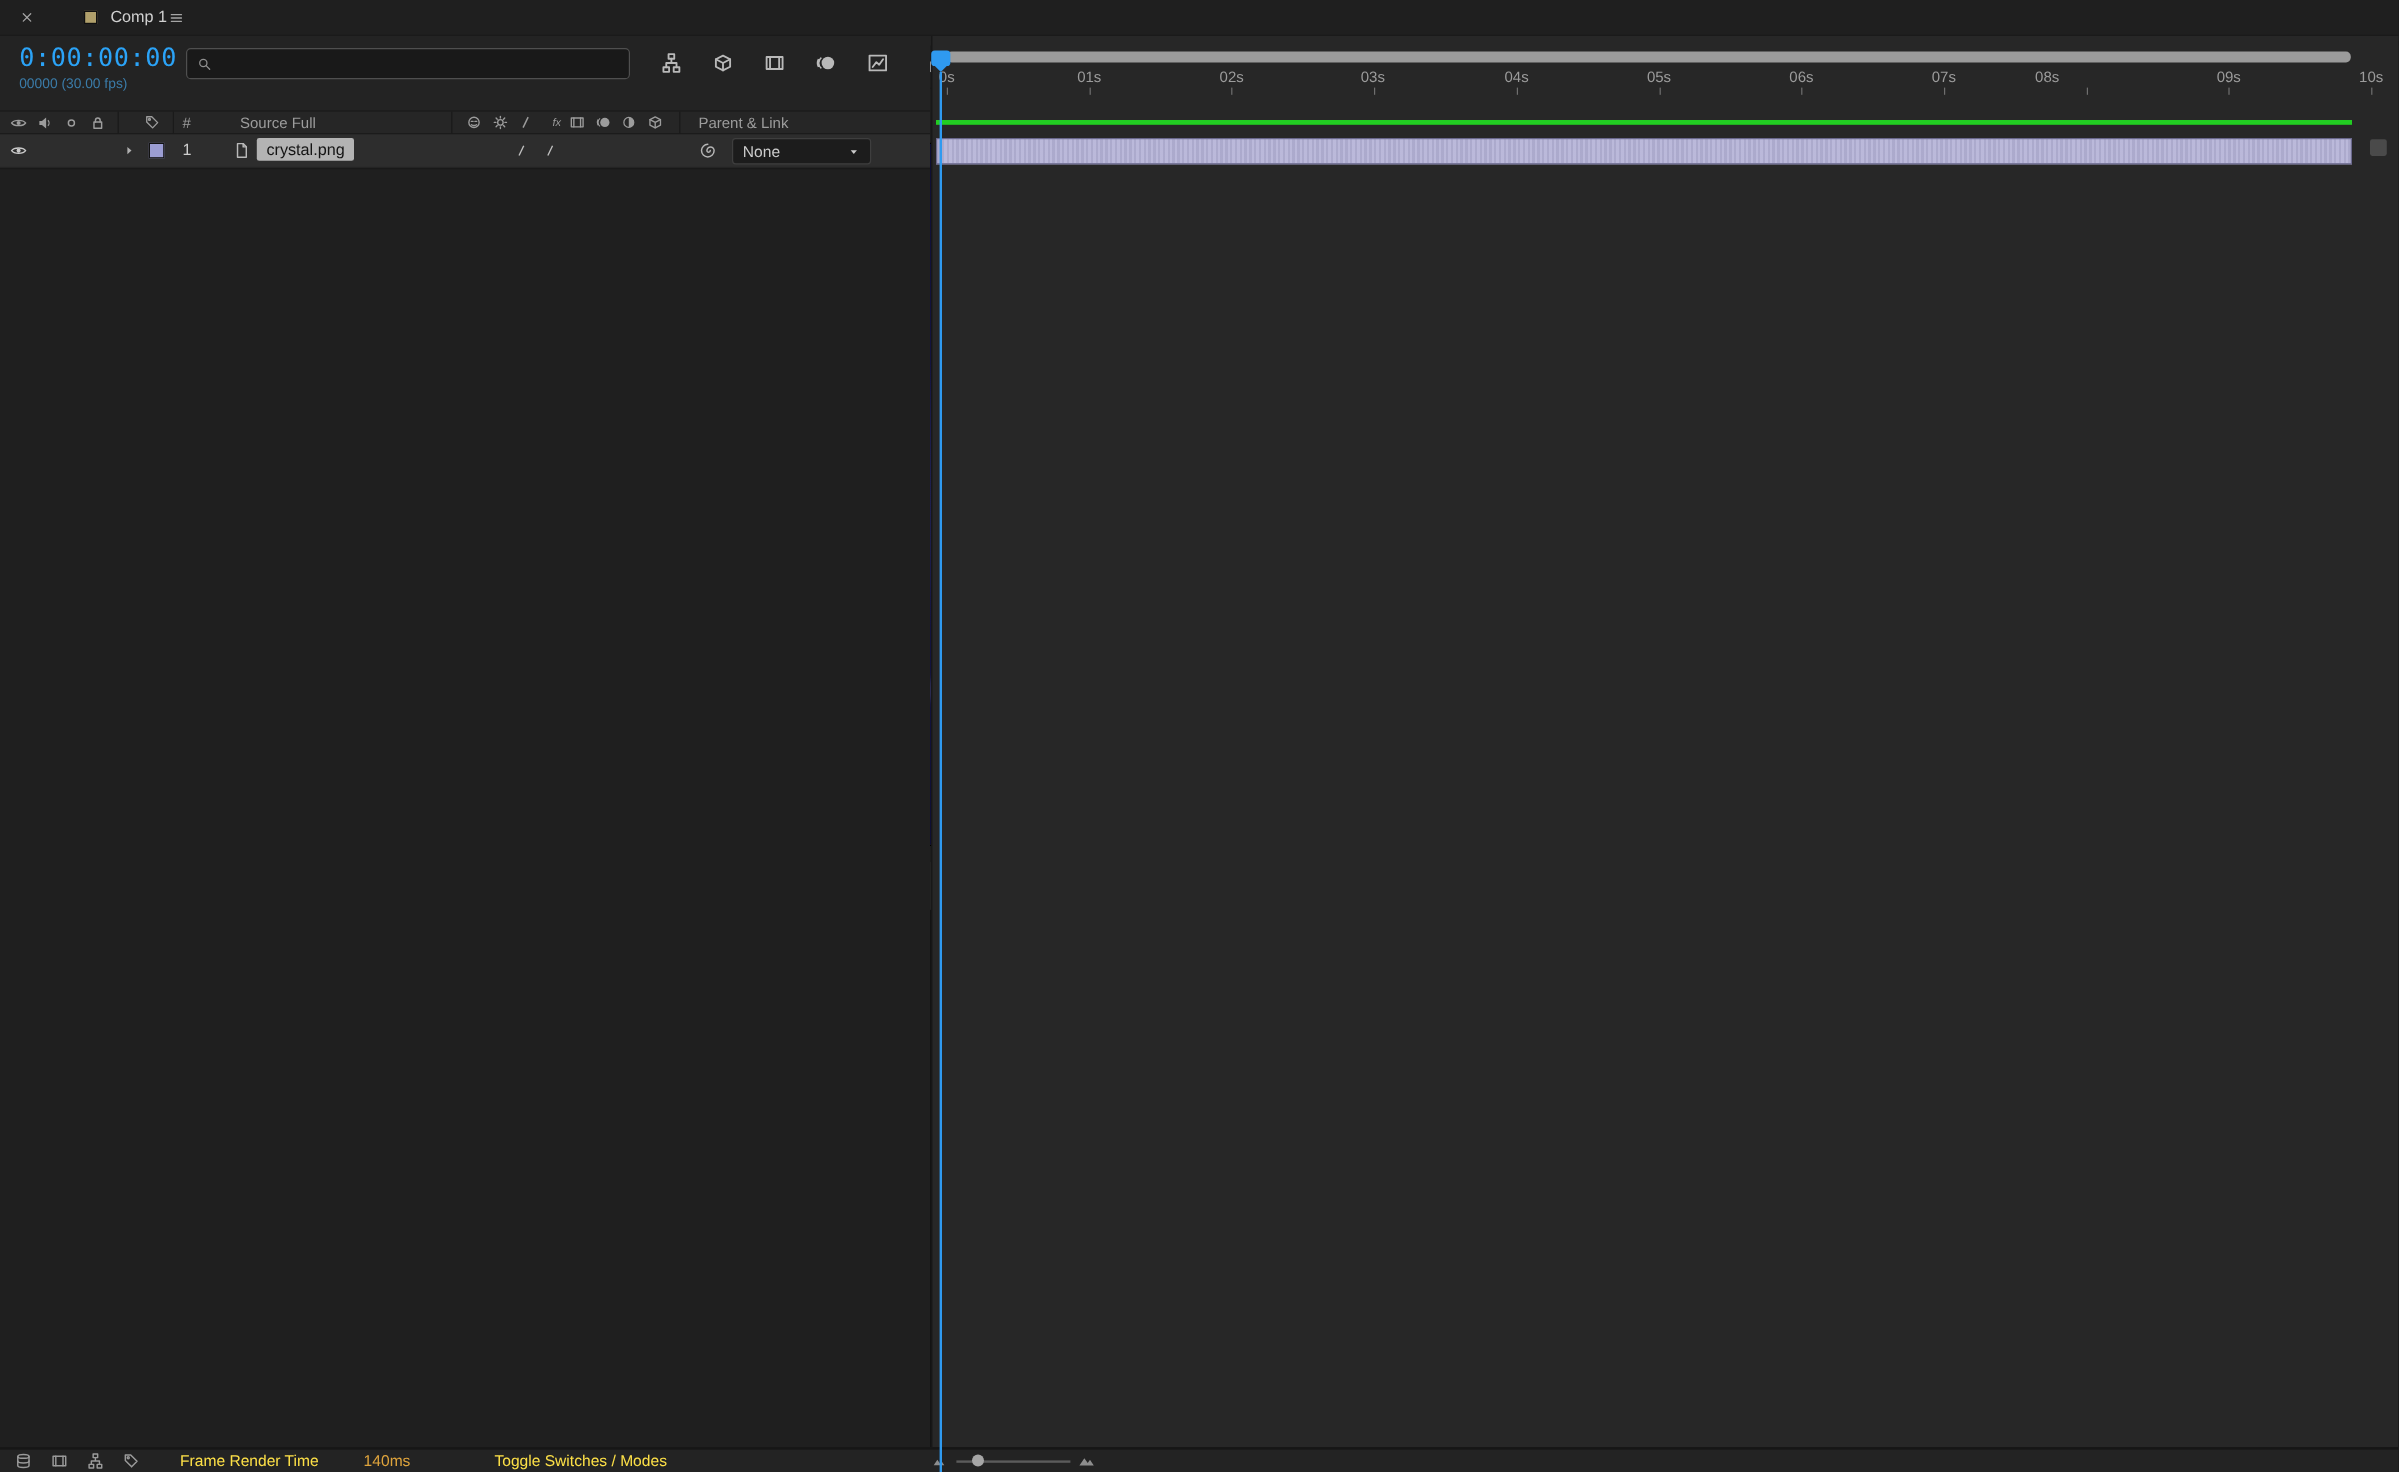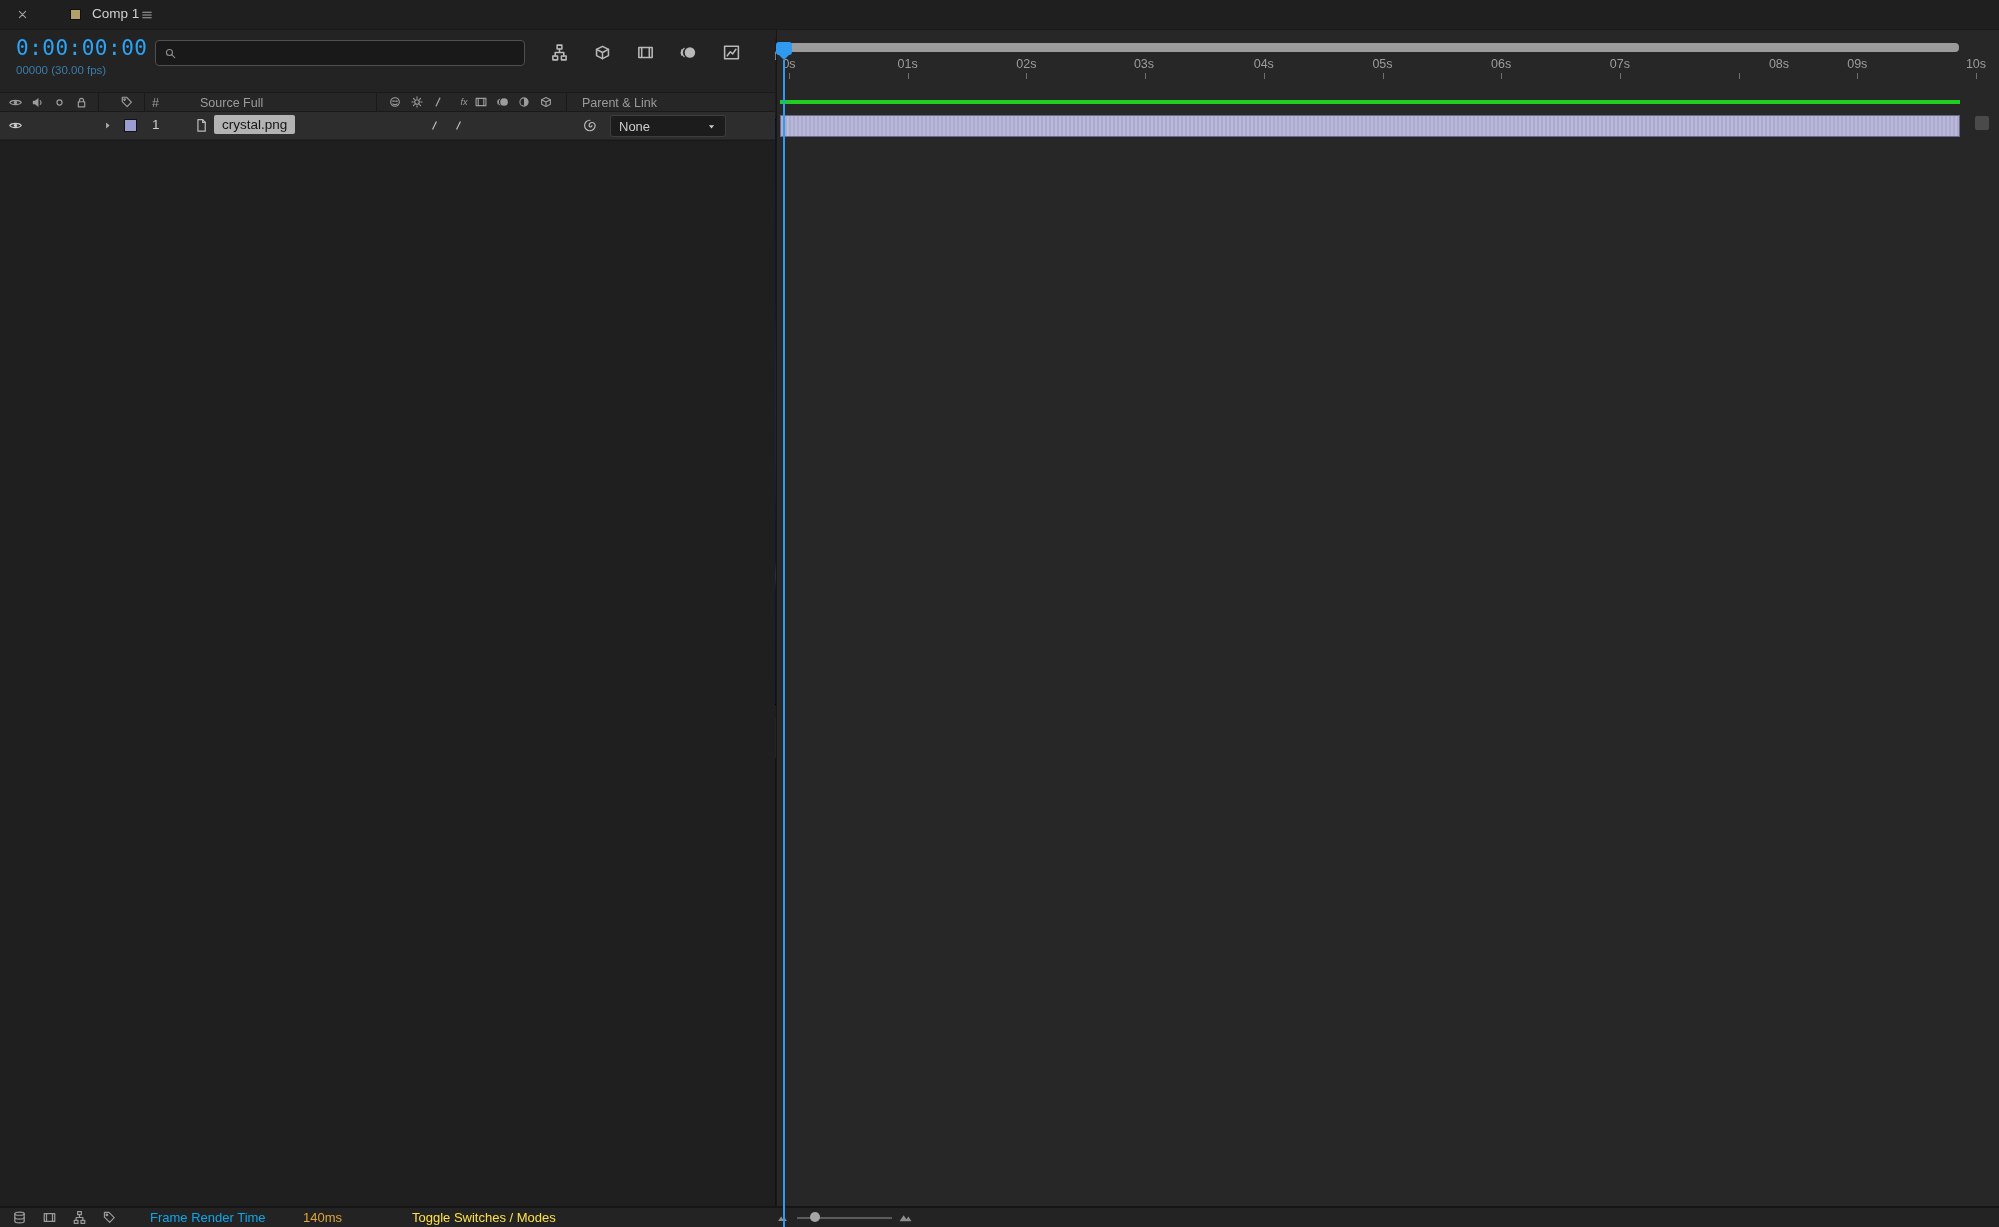--- a/index.html
+++ b/index.html
@@ -131,21 +131,21 @@
   #layerbar{position:absolute;left:3px;top:85px;width:1180px;height:22px;background:#b7b5d8;border:1px solid #6a688c;
             background-image:repeating-linear-gradient(90deg,rgba(40,40,70,.08) 0 2px,rgba(255,255,255,.05) 2px 4px)}
   #marker-bin{position:absolute;right:10px;top:86px;width:14px;height:14px;background:#4a4a4a;border-radius:2px}
   #playhead-head{position:absolute;left:-1px;top:12px;width:16px;height:13px;background:#2f9af0;border-radius:3px;z-index:6}
   #playhead-head::after{content:"";position:absolute;left:2px;top:12px;border:6px solid transparent;border-top:6px solid #2f9af0}
   #playhead-line{position:absolute;left:6px;top:30px;bottom:0;width:2px;background:#2f9af0;z-index:5}
 
   
   #status-bar{position:absolute;left:0;top:1206px;width:1999px;height:21px;background:#232323;border-top:2px solid #161616;font-size:13px}
   #status-bar .s-i{position:absolute;top:2px;color:#9a9a9a}
-  #frt-label{position:absolute;left:150px;top:2px;color:#0ea5e9}
+  #frt-label{position:absolute;left:150px;top:2px;color:#fde047}
   #frt-value{position:absolute;left:303px;top:2px;color:#dfa43c}
   #toggle-modes{position:absolute;left:412px;top:2px;color:#fde047}
   #zoom-mtn-s{position:absolute;left:777px;top:4px;color:#8d8d8d}
   #zoom-track{position:absolute;left:797px;top:9px;width:95px;height:2px;background:#5b5b5b}
   #zoom-knob{position:absolute;left:810px;top:4px;width:10px;height:10px;border-radius:50%;background:#a6a6a6}
   #zoom-mtn-l{position:absolute;left:898px;top:1px;color:#8d8d8d}
 </style>
 </head>
 <body>
 
@@ -979,21 +979,21 @@
           <span class="rlabel" style="left: 367px;">03s</span>
           <div class="tick" style="left: 486.8px;"></div>
           <span class="rlabel" style="left: 486.8px;">04s</span>
           <div class="tick" style="left: 605.5px;"></div>
           <span class="rlabel" style="left: 605.5px;">05s</span>
           <div class="tick" style="left: 724.2px;"></div>
           <span class="rlabel" style="left: 724.2px;">06s</span>
           <div class="tick" style="left: 842.9px;"></div>
           <span class="rlabel" style="left: 842.9px;">07s</span>
           <div class="tick" style="left: 961.6px;"></div>
-          <span class="rlabel" style="left: 1002px;">08s</span>
+          <span class="rlabel" style="left: 929px;">08s</span>
           <div class="tick" style="left: 1080.3px;"></div>
           <span class="rlabel" style="left: 1080.3px;">09s</span>
           <div class="tick" style="left: 1199px;"></div>
           <span class="rlabel" style="left: 1199px;">10s</span>
         </div>
       <div id="greenbar"></div>
       <div id="layerbar"></div>
       <div id="marker-bin"></div>
       <div id="playhead-head"></div>
       <div id="playhead-line"></div>

